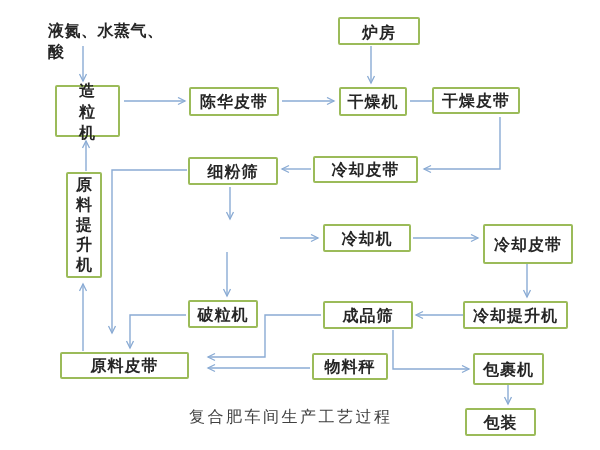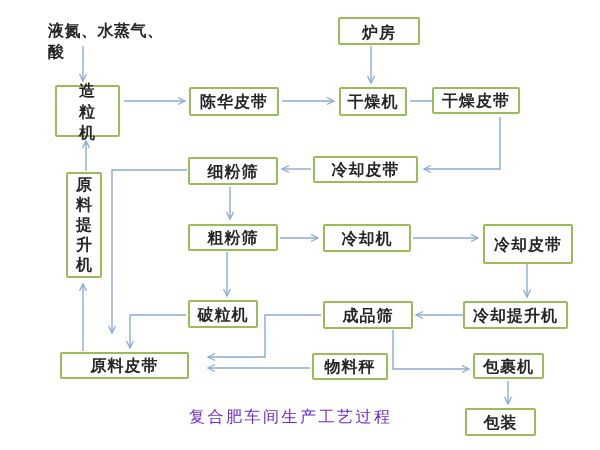--- a/index.html
+++ b/index.html
@@ -16,21 +16,21 @@
     font-size:16px;font-weight:bold;line-height:21px;letter-spacing:1px;color:#262626;
     word-break:break-all;
   }
   .node.two-line{padding:0 22px;}
   .node.vert{padding:0 6px;line-height:20px;letter-spacing:0;}
   .free-label{
     position:absolute;font-size:16px;font-weight:bold;line-height:21px;
     letter-spacing:0.5px;color:#262626;word-break:break-all;margin-left:20px;
   }
   .caption{
-    position:absolute;font-size:16px;font-weight:normal;letter-spacing:2.5px;color:#6d28d9;
+    position:absolute;font-size:16px;font-weight:normal;letter-spacing:2.5px;color:#404040;
   }
 </style>
 </head>
 <body>
 
 <div class="stage">
 
   <svg class="connectors" width="600" height="450" viewBox="0 0 600 450">
     <defs>
       <marker id="arw" markerUnits="userSpaceOnUse" markerWidth="10" markerHeight="10" refX="8" refY="4.5" orient="auto">
@@ -87,23 +87,20 @@
   </div>
 
   <div class="node" style="left:313px;top:156px;width:105px;height:27px;">
     <span>冷却皮带</span>
   </div>
 
   <div class="node vert" style="left:66px;top:172px;width:36px;height:106px;">
     <span>原料提升机</span>
   </div>
 
-  <div class="node" style="left:188px;top:224px;width:90px;height:27px;">
-    <span>粗粉筛</span>
-  </div>
 
   <div class="node" style="left:323px;top:224px;width:88px;height:28px;">
     <span>冷却机</span>
   </div>
 
   <div class="node" style="left:483px;top:224px;width:90px;height:40px;">
     <span>冷却皮带</span>
   </div>
 
   <div class="node" style="left:188px;top:300px;width:70px;height:28px;">
@@ -119,21 +116,21 @@
   </div>
 
   <div class="node" style="left:60px;top:352px;width:129px;height:27px;">
     <span>原料皮带</span>
   </div>
 
   <div class="node" style="left:312px;top:353px;width:76px;height:27px;">
     <span>物料秤</span>
   </div>
 
-  <div class="node" style="left:473px;top:353px;width:71px;height:26px;">
+  <div class="node" style="left:473px;top:353px;width:71px;height:32px;">
     <span>包裹机</span>
   </div>
 
   <div class="node" style="left:465px;top:408px;width:71px;height:28px;justify-content:center;">
     <span>包装</span>
   </div>
 
   <div class="caption" style="left:189px;top:407px;">复合肥车间生产工艺过程</div>
 
 </div>

